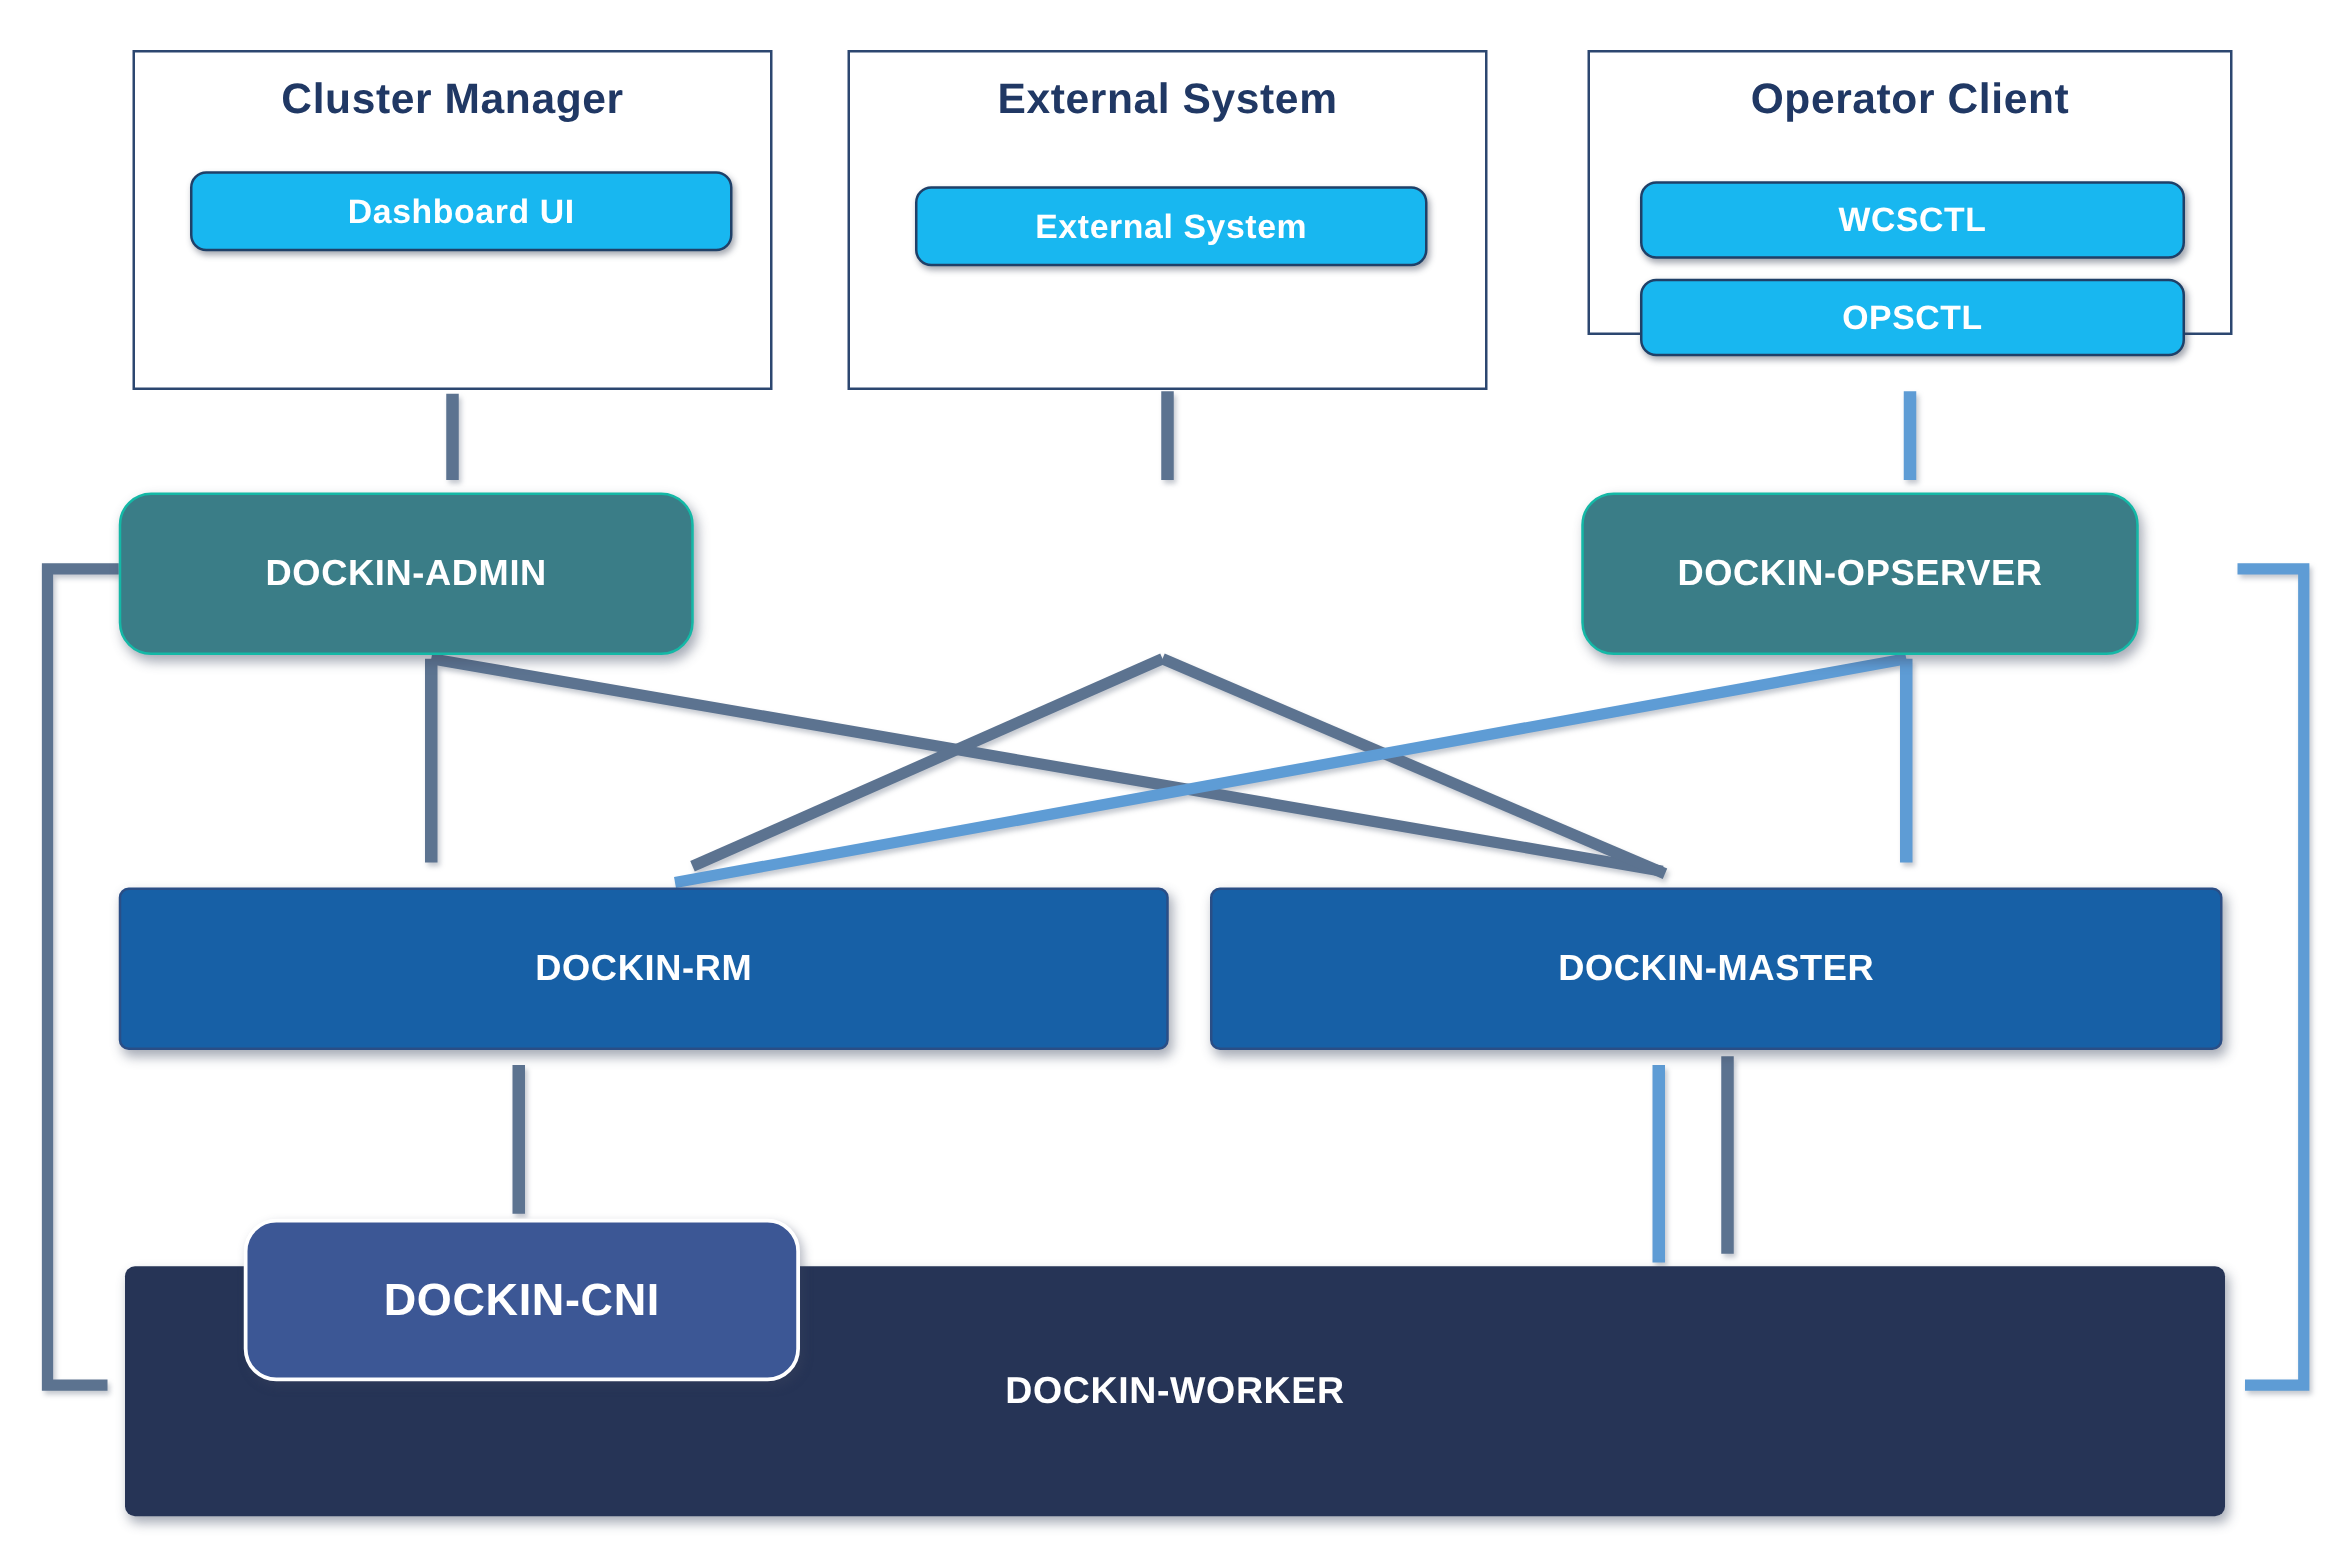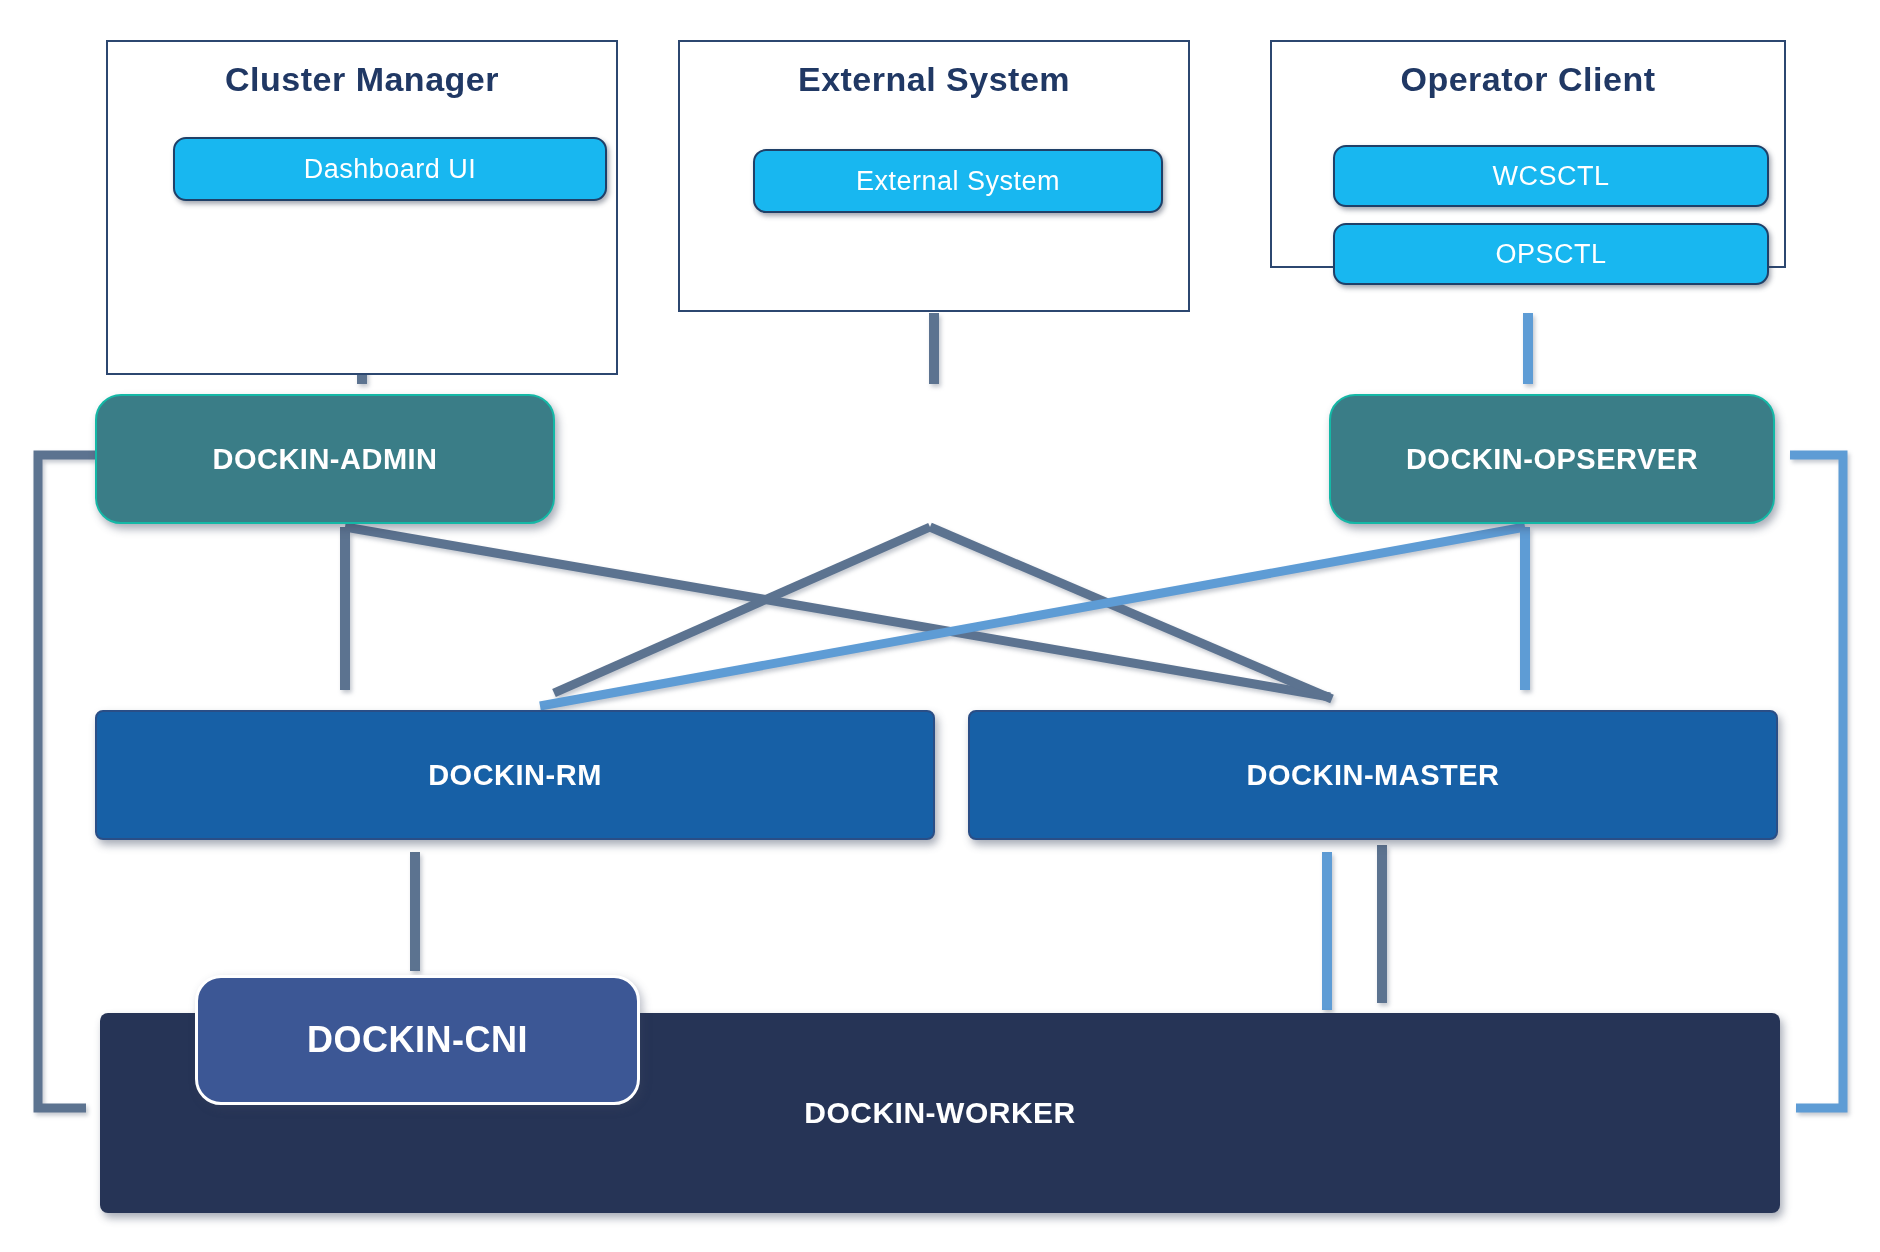--- a/index.html
+++ b/index.html
@@ -15,23 +15,22 @@
   .group{
     position:absolute;background:#ffffff;border:2px solid #2C4770;box-sizing:border-box;
   }
   .group-title{
     position:absolute;left:0;right:0;top:18px;text-align:center;
     font-size:34px;font-weight:bold;color:#203864;letter-spacing:.5px;
   }
   .chip{
     position:absolute;background:#18B7F0;border:2px solid #1F4068;border-radius:13px;
     box-sizing:border-box;display:flex;align-items:center;justify-content:center;
-    color:#ffffff;font-size:27px;font-weight:normal;letter-spacing:.5px;
+    color:#ffffff;font-size:27px;font-weight:bold;letter-spacing:.5px;
     box-shadow:2px 3px 5px rgba(50,60,80,.45);
-    margin-left:21px;
   }
   .node{
     position:absolute;box-sizing:border-box;display:flex;align-items:center;justify-content:center;
     color:#ffffff;font-weight:bold;letter-spacing:.5px;
     box-shadow:3px 5px 9px rgba(60,70,95,.45);
   }
   .teal{background:#3A7D87;border:2px solid #14b8a6;border-radius:26px;font-size:29px;height:130px;top:394px;}
   .mblue{background:#1760A6;border:2px solid #2A4E86;border-radius:8px;font-size:29px;height:130px;top:710px;}
   .worker{
     background:#263456;border-radius:8px;font-size:30px;
@@ -70,38 +69,38 @@
     <path class="lblue" stroke-width="10" marker-end="url(#ah-lblue)" d="M1525 527 V690"></path>
 
     <path class="slate" stroke-width="9" marker-end="url(#ah-slate)" d="M95 455 H38 V1108 H86"></path>
     <path class="lblue" stroke-width="9" marker-end="url(#ah-lblue)" d="M1790 455 H1843 V1108 H1796"></path>
 
     <path class="slate" stroke-width="10" marker-end="url(#ah-slate)" d="M415 971 V852"></path>
     <path class="lblue" stroke-width="10" marker-end="url(#ah-lblue)" d="M1327 1010 V852"></path>
     <path class="slate" stroke-width="10" marker-end="url(#ah-slate)" d="M1382 845 V1003"></path>
   </svg>
 
-  <div class="group" style="left:106px;top:40px;width:512px;height:335px">
+  <div class="group" style="left:106px;top:40px;width:512px;height:272px">
     <div class="group-title">Cluster Manager</div>
     <div class="chip" style="left:44px;top:95px;width:434px;height:64px">Dashboard UI</div>
   </div>
 
   <div class="group" style="left:678px;top:40px;width:512px;height:272px">
     <div class="group-title">External System</div>
     <div class="chip" style="left:52px;top:107px;width:410px;height:64px">External System</div>
   </div>
 
   <div class="group" style="left:1270px;top:40px;width:516px;height:228px">
     <div class="group-title">Operator Client</div>
     <div class="chip" style="left:40px;top:103px;width:436px;height:62px">WCSCTL</div>
     <div class="chip" style="left:40px;top:181px;width:436px;height:62px">OPSCTL</div>
   </div>
 
   <div class="node teal" style="left:95px;width:460px">DOCKIN-ADMIN</div>
-  <div class="node teal" style="left:1329px;width:446px">DOCKIN-OPSERVER</div>
+  <div class="node teal" style="left:1265px;width:446px">DOCKIN-OPSERVER</div>
 
   <div class="node mblue" style="left:95px;width:840px">DOCKIN-RM</div>
   <div class="node mblue" style="left:968px;width:810px">DOCKIN-MASTER</div>
 
   <div class="node worker">DOCKIN-WORKER</div>
   <div class="node cni">DOCKIN-CNI</div>
 
 </div>
 
 </body></html>

